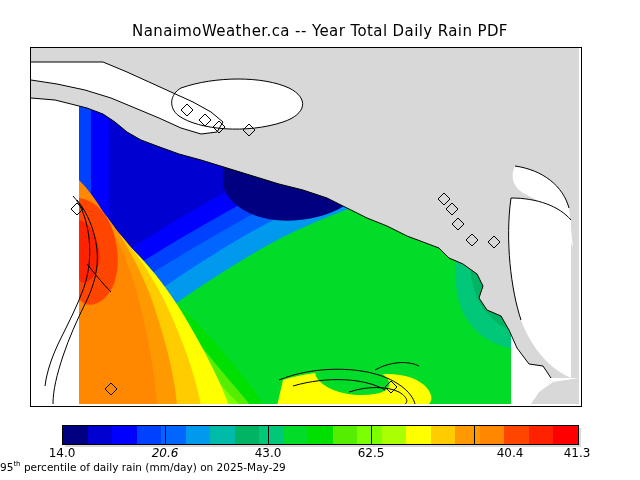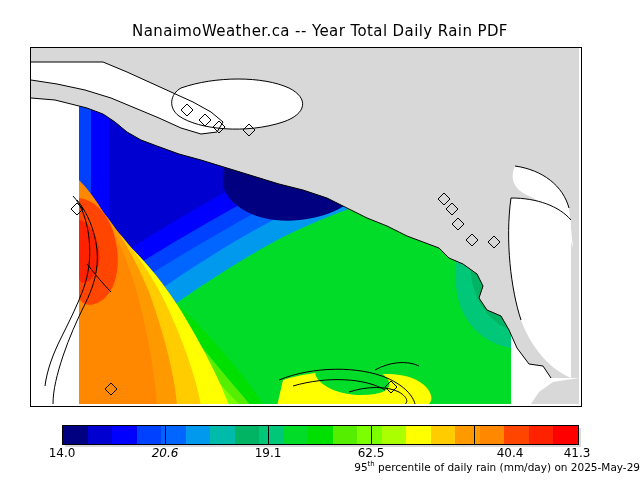--- a/index.html
+++ b/index.html
@@ -34,21 +34,21 @@
   }
   #cbar .band{height:100%;}
   #cbar-ticks{position:absolute;left:0;top:0;width:517px;height:20px;pointer-events:none;}
   #cbar-ticks .tk{position:absolute;top:0;width:1px;height:20px;background:#000;}
   #cbar-labels{position:absolute;left:0;top:446px;width:640px;height:14px;}
   #cbar-labels .lab{
     position:absolute;font-size:12px;color:#000;transform:translateX(-50%);
     white-space:nowrap;
   }
   #caption{
-    position:absolute;left:0;top:460px;width:640px;text-align:right;
+    position:absolute;left:0;top:460px;width:640px;text-align:left;
     font-size:10.5px;color:#000;white-space:nowrap;
   }
   #caption sup{font-size:7px;vertical-align:super;}
 </style>
 </head>
 <body>
 
 <div id="root">
 
   <div id="title">NanaimoWeather.ca -- Year Total Daily Rain PDF</div>
@@ -221,21 +221,21 @@
     <div id="cbar-ticks">
         <div class="tk" style="left: 103px;"></div>
         <div class="tk" style="left: 206px;"></div>
         <div class="tk" style="left: 309px;"></div>
         <div class="tk" style="left: 412px;"></div>
       </div>
   </div>
   <div id="cbar-labels">
       <div class="lab" style="left: 62px;">14.0</div>
       <div class="lab" style="left: 165px; font-style: italic;">20.6</div>
-      <div class="lab" style="left: 268px;">19.1</div>
+      <div class="lab" style="left: 268px;">43.0</div>
       <div class="lab" style="left: 371px;">62.5</div>
       <div class="lab" style="left: 474px; margin-left: 36px;">40.4</div>
       <div class="lab" style="left: 577px;">41.3</div>
     </div>
 
   <div id="caption">
     <span>95</span><sup>th</sup><span> percentile of daily rain (mm/day) on 2025-May-29</span>
   </div>
 
 </div>

